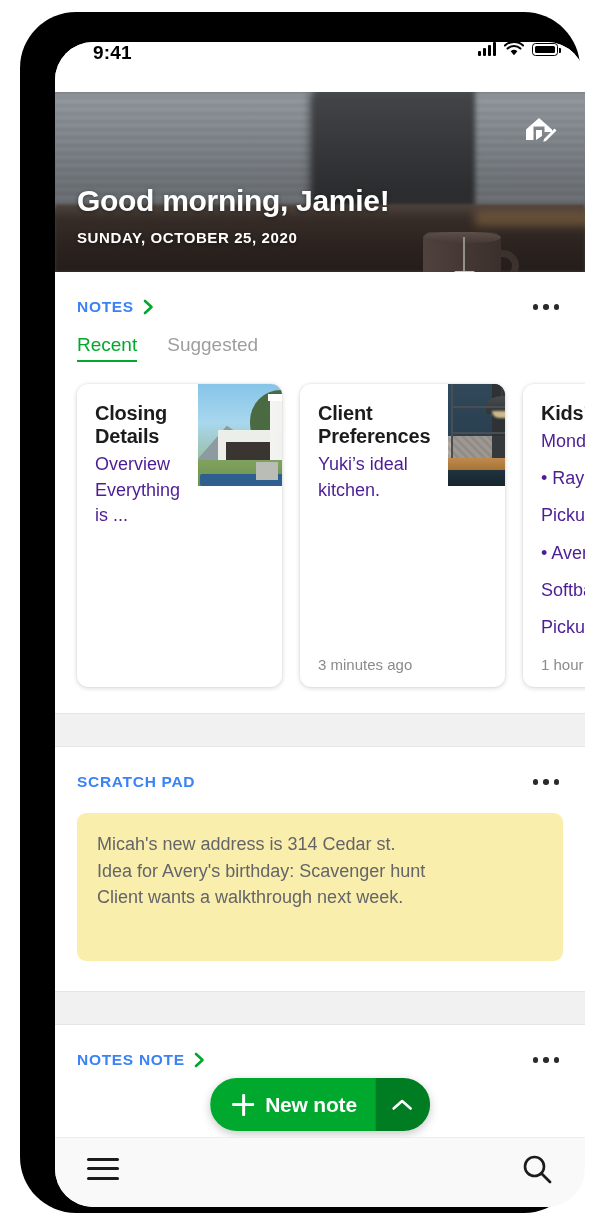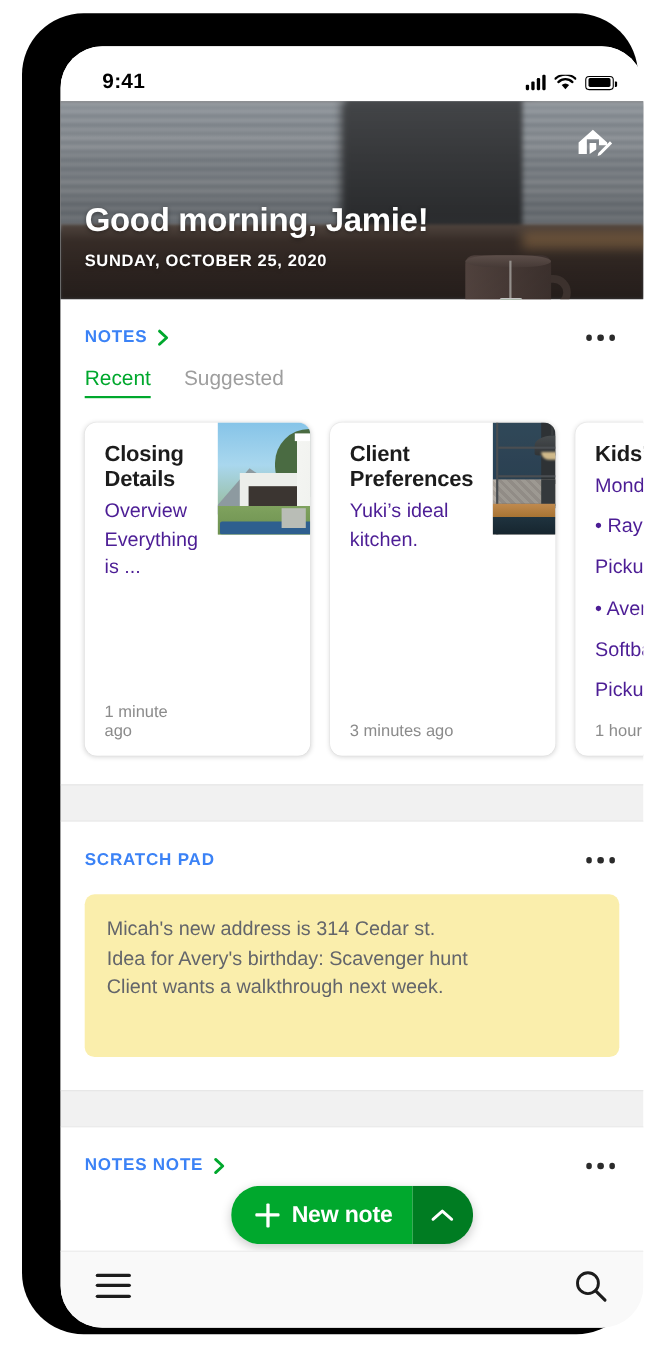--- a/index.html
+++ b/index.html
@@ -33,23 +33,23 @@
     border-radius: 38px;
     overflow: hidden;
   }
 
   
   .status-bar {
     position: relative;
     height: 50px;
     background: #ffffff;
     display: flex;
-    align-items: center;
+    align-items: flex-start;
     justify-content: space-between;
-    padding: 16px 27px 0 38px;
+    padding: 0 27px 0 38px;
   }
   .status-time {
     font-size: 19px;
     font-weight: 600;
     color: #000;
     letter-spacing: 0.2px;
   }
   .status-icons { display: flex; align-items: center; gap: 8px; }
   .signal-bars { display: flex; align-items: flex-end; gap: 2px; height: 13px; }
   .signal-bars i { width: 3px; background: #000; border-radius: 1px; display: block; }
@@ -492,21 +492,20 @@
 
       <div class="cards-row">
 
         <div class="note-card">
           <div class="note-body">
             <div class="note-title">Closing Details</div>
             <div class="note-snippet">
               <p>Overview</p>
               <p>Everything is ...</p>
             </div>
-            <div class="note-time">1 minute ago</div>
           </div>
           <div class="note-thumb thumb-house">
             <div class="th-mountain"></div>
             <div class="th-tree"></div>
             <div class="th-tree2"></div>
             <div class="th-house-wing"></div>
             <div class="th-house-main"></div>
             <div class="th-roof"></div>
             <div class="th-louver"></div>
             <div class="th-glass"></div>

